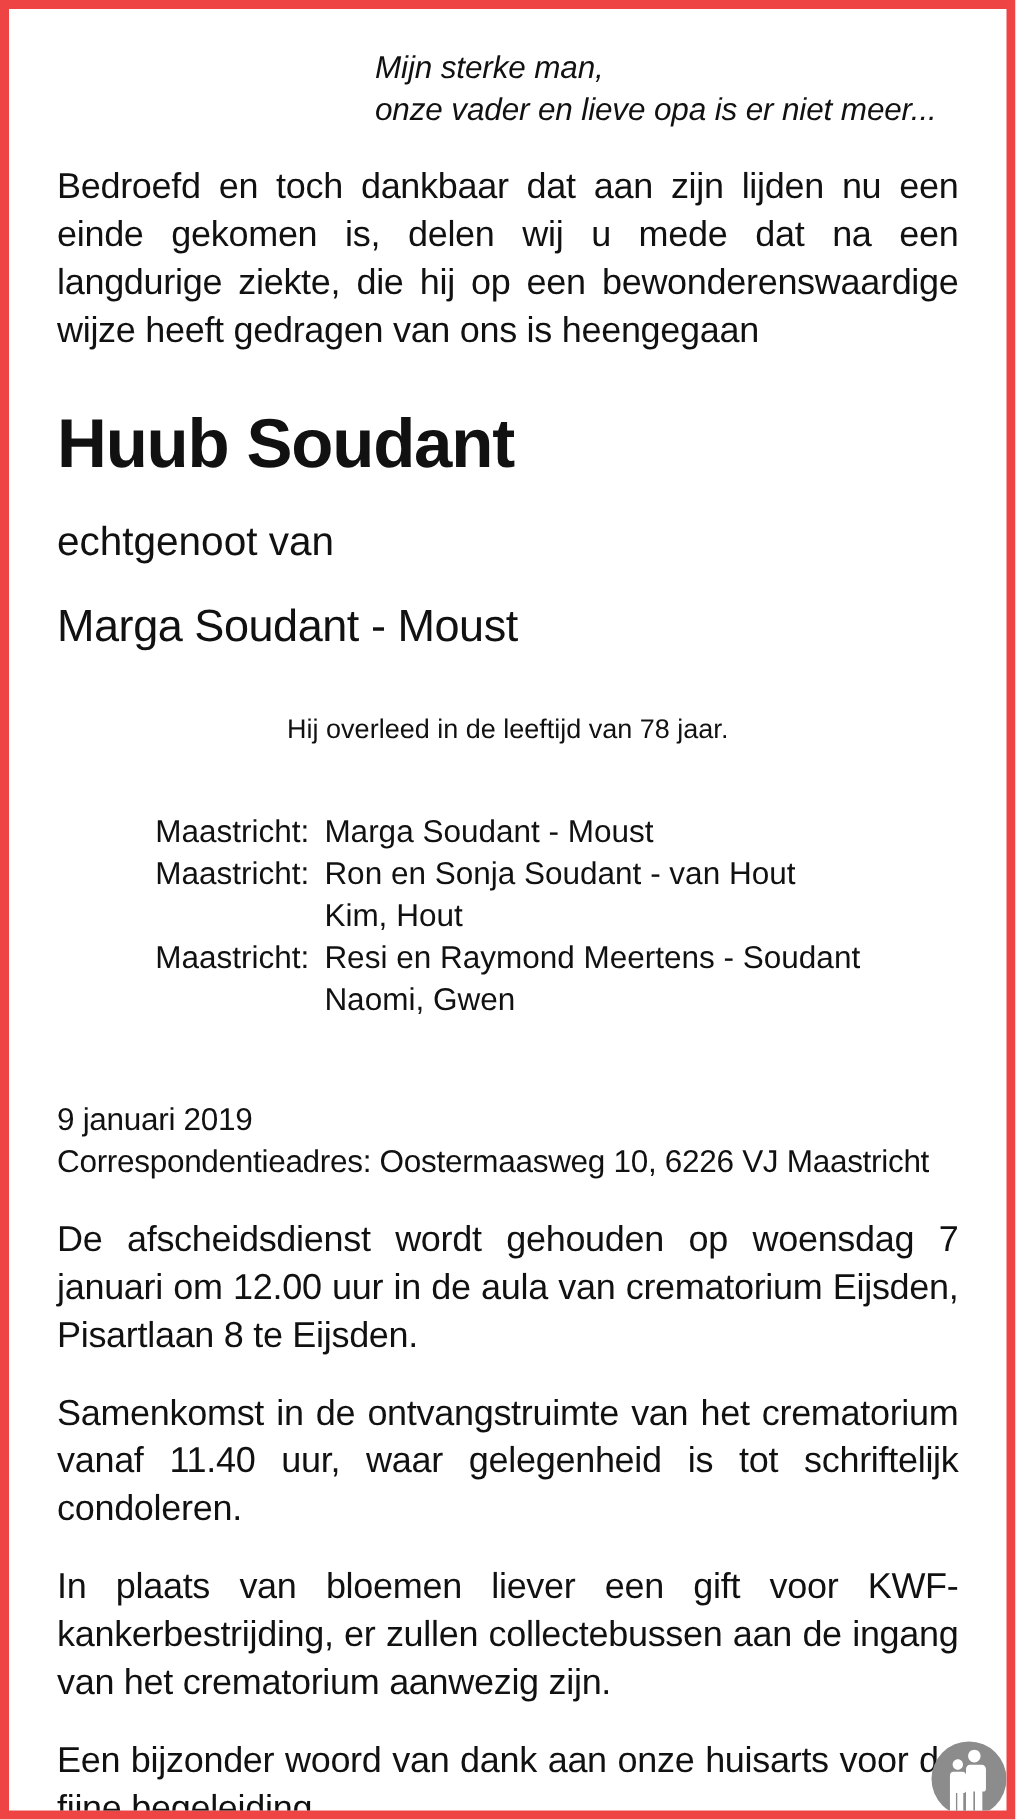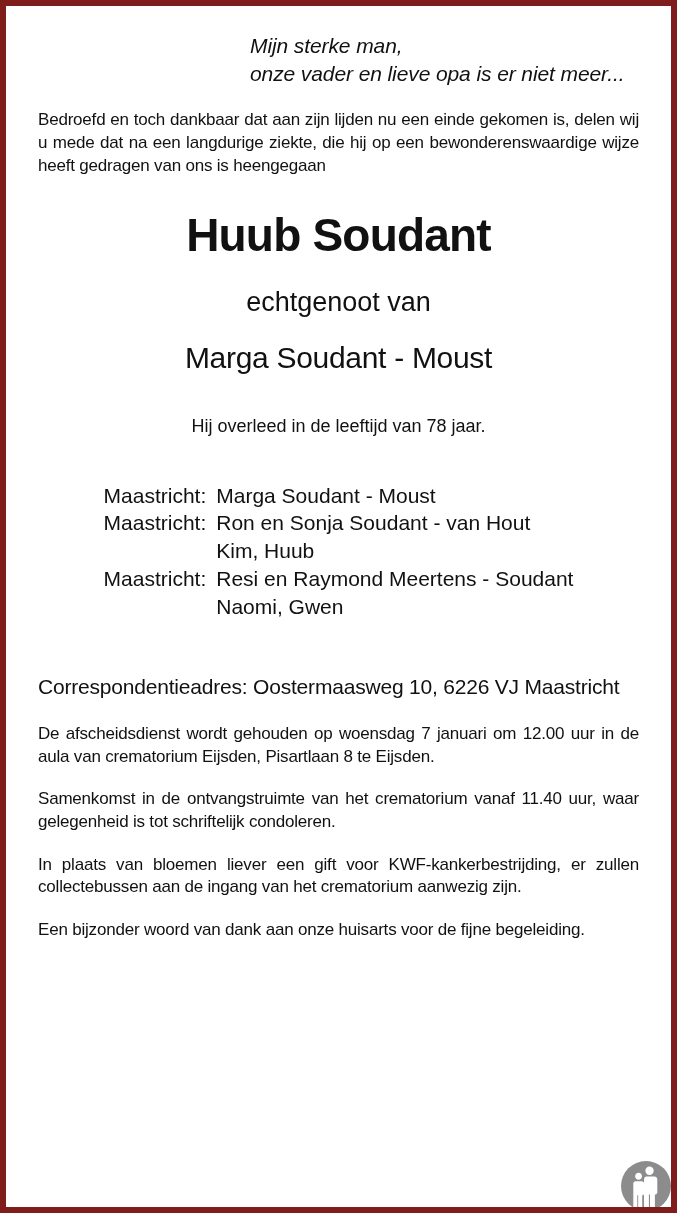--- a/index.html
+++ b/index.html
@@ -11,21 +11,21 @@
     font-family: "Liberation Sans", sans-serif;
     -webkit-font-smoothing: antialiased;
   }
 
   .notice {
     position: relative;
     width: 677px;
     height: 1213px;
     box-sizing: border-box;
     background: #ffffff;
-    border: 6px solid #7f1d1d;
+    border: 6px solid #ef4444;
     overflow: hidden;
   }
 
   .inner {
     position: relative;
     box-sizing: border-box;
     width: 100%;
     height: 100%;
     padding: 26px 32px 0 32px;
     color: #111111;
@@ -42,32 +42,31 @@
     letter-spacing: -0.1px;
   }
   .epigraph .line {
     display: block;
     white-space: nowrap;
   }
 
   
   .para {
     margin: 0 0 20px 0;
-    font-size: 17px;
+    font-size: 24px;
     line-height: 1.33;
     text-align: justify;
     letter-spacing: -0.2px;
   }
   .para.lead {
     margin-bottom: 6px;
   }
 
   
   .name-block {
-    text-align: center;
   }
   .deceased-name {
     margin: 34px 0 0 0;
     font-size: 46px;
     font-weight: bold;
     line-height: 1.05;
     letter-spacing: -0.8px;
   }
   .relation {
     margin: 26px 0 0 0;
@@ -163,35 +162,36 @@
           <tr>
             <td class="place">Maastricht:</td>
             <td class="people">Marga Soudant - Moust</td>
           </tr>
           <tr>
             <td class="place">Maastricht:</td>
             <td class="people">Ron en Sonja Soudant - van Hout</td>
           </tr>
           <tr>
             <td class="place"></td>
-            <td class="people">Kim, Huub</td>
+            <td class="people">Kim, Hout</td>
           </tr>
           <tr>
             <td class="place">Maastricht:</td>
             <td class="people">Resi en Raymond Meertens - Soudant</td>
           </tr>
           <tr>
             <td class="place"></td>
             <td class="people">Naomi, Gwen</td>
           </tr>
         </tbody>
       </table>
     </div>
 
     <div class="date-block">
+      <span class="line">9 januari 2019</span>
       <span class="line">Correspondentieadres: Oostermaasweg 10, 6226 VJ Maastricht</span>
     </div>
 
     <div class="para-group">
       <p class="para">De afscheidsdienst wordt gehouden op woensdag 7 januari om 12.00 uur in de aula van crematorium Eijsden, Pisartlaan 8 te Eijsden.</p>
       <p class="para">Samenkomst in de ontvangstruimte van het crematorium vanaf 11.40 uur, waar gelegenheid is tot schriftelijk condoleren.</p>
       <p class="para">In plaats van bloemen liever een gift voor KWF-kankerbestrijding, er zullen collectebussen aan de ingang van het crematorium aanwezig zijn.</p>
       <p class="para">Een bijzonder woord van dank aan onze huisarts voor de fijne begeleiding.</p>
     </div>
 

